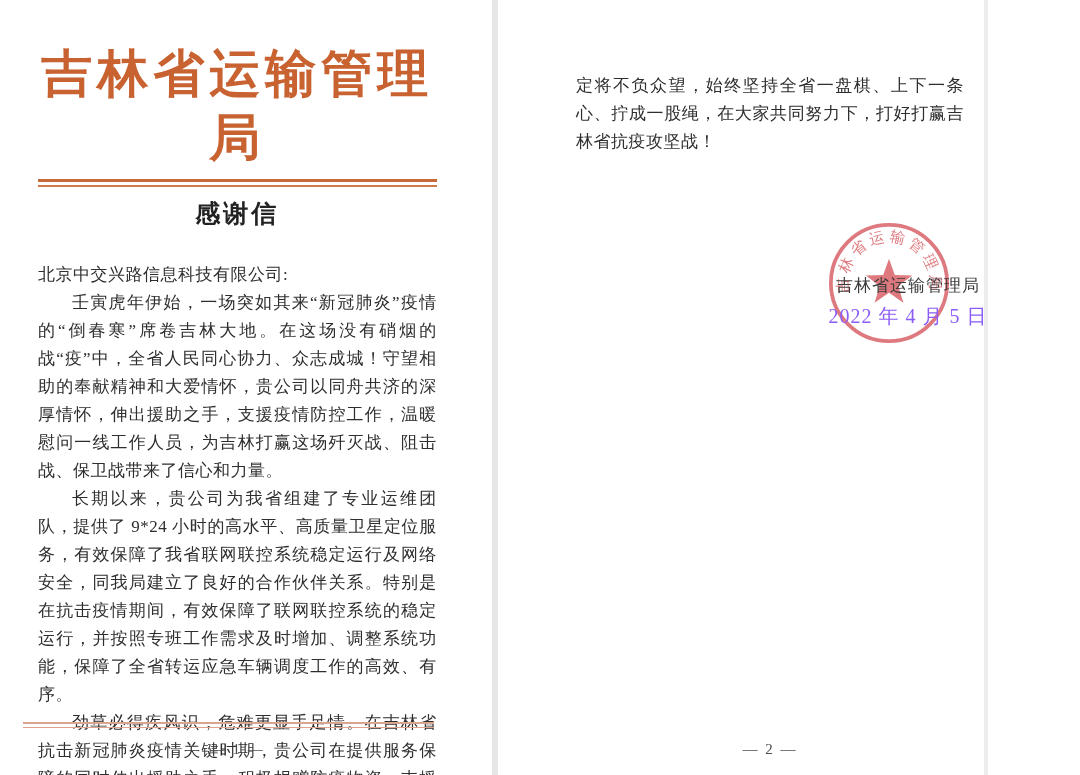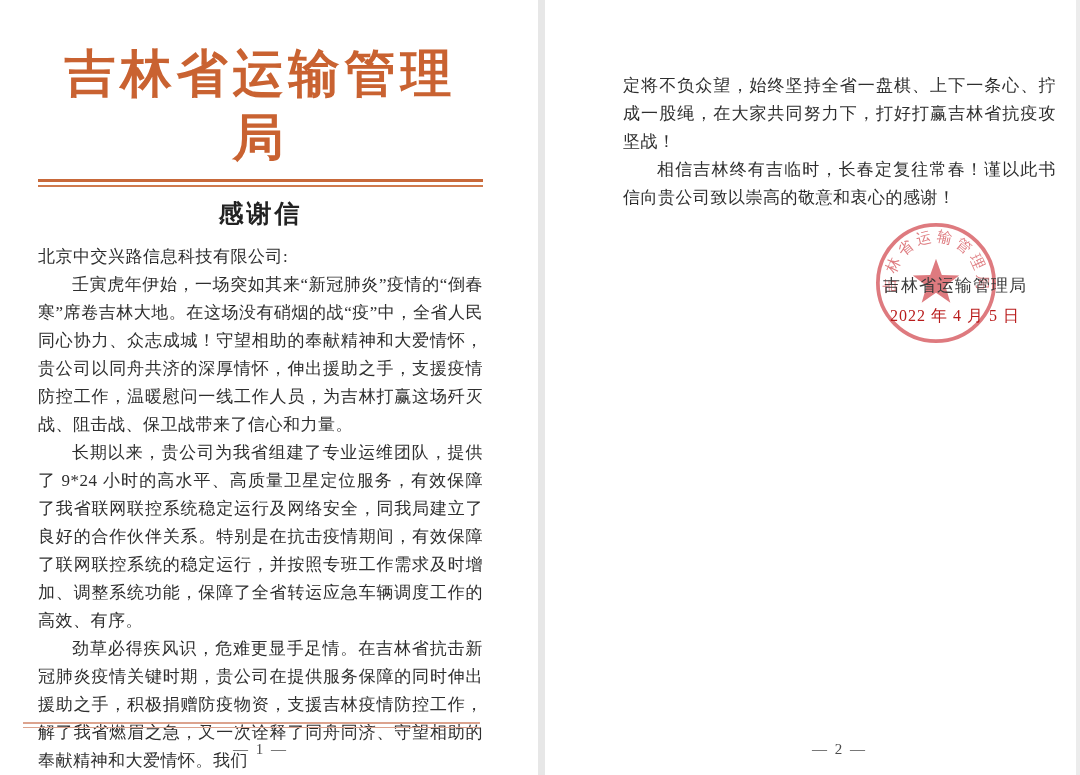--- a/index.html
+++ b/index.html
@@ -1,56 +1,56 @@
 <!DOCTYPE html>
 <html><head>
 <meta charset="utf-8">
 <style>
   * { margin: 0; padding: 0; box-sizing: border-box; }
   html, body { width: 1080px; height: 775px; background: #ffffff; overflow: hidden; }
   body { font-family: "Liberation Serif", "DejaVu Serif", serif; color: #2e2e2e; }
 
-  .sheet { display: flex; width: 1080px; height: 775px; background: #ffffff;
+  .sheet { display: flex; width: 988px; height: 775px; background: #ffffff;
            border-right: 4px solid #ececec; }
   .page { position: relative; height: 775px; background: #ffffff; }
   .page-left  { width: 538px; padding: 42px 55px 0 38px; }
   .divider    { width: 7px; height: 775px; background: #e7e7e7; }
   .page-right { width: 531px; padding: 72px 20px 0 78px; }
 
   
   .masthead { text-align: center; font-weight: 900; font-size: 51px;
               letter-spacing: 5px; line-height: 64px; color: #c96231;
               font-family: "Liberation Serif", "DejaVu Serif", serif; }
   .masthead-rule { margin-top: 9px; height: 8px;
                    border-top: 3px solid #c8693a; border-bottom: 2px solid #cf7a4d; }
   .letter-title { margin-top: 10px; text-align: center; font-size: 25px;
                   font-weight: bold; letter-spacing: 3px; color: #222; }
 
   
-  .salutation { margin-top: 13px; font-size: 17px; line-height: 28px;
+  .salutation { margin-top: 31px; font-size: 17px; line-height: 28px;
                 letter-spacing: 0.5px; }
   .body-text p { font-size: 17px; line-height: 28px; letter-spacing: 0.5px;
                  text-align: justify; text-indent: 2em; }
   .body-text p.noindent { text-indent: 0; }
 
   
   .footer-rule { position: absolute; left: 23px; right: 58px; top: 722px;
                  height: 6px; border-top: 2px solid #dca38e;
                  border-bottom: 1px solid #dca38e; }
   .page-num { position: absolute; bottom: 17px; font-size: 15px;
               letter-spacing: 2px; color: #4a4a4a; text-align: center; }
   .page-num.left-pn  { left: 38px;  right: 55px; }
   .page-num.right-pn { left: 78px;  right: 20px; }
 
   
   .sign-block { position: absolute; top: 272px; left: 310px; width: 200px;
                 text-align: center; z-index: 2; }
   .sign-name { font-size: 17px; letter-spacing: 1px; color: #3b3b3b;
                line-height: 28px; }
-  .sign-date { font-size: 16px; letter-spacing: 1px; color: #b91c1c;
+  .sign-date { font-size: 20px; letter-spacing: 1px; color: #8b5cf6;
                line-height: 28px; margin-top: 2px; }
   .seal { position: absolute; top: 208px; left: 316px; width: 150px;
           height: 150px; z-index: 1; opacity: 0.8; }
 </style>
 </head>
 <body>
 
 <div class="sheet">
 
   <div class="page page-left">
@@ -73,21 +73,20 @@
 
     <div class="page-num left-pn">— 1 —</div>
   </div>
 
   <div class="divider"></div>
 
   <div class="page page-right">
 
     <div class="body-text">
         <p class="noindent">定将不负众望，始终坚持全省一盘棋、上下一条心、拧成一股绳，在大家共同努力下，打好打赢吉林省抗疫攻坚战！</p>
-        <p>相信吉林终有吉临时，长春定复往常春！谨以此书信向贵公司致以崇高的敬意和衷心的感谢！</p>
       </div>
 
     <svg class="seal" viewBox="0 0 160 160">
       <circle cx="80" cy="80" r="62" fill="none" stroke="#d65a60" stroke-width="4"></circle>
       <polygon fill="#d65a60" points="80,54 86.2,71.5 104.7,72 90,83.2 95.3,101 80,90.5 64.7,101 70,83.2 55.3,72 73.8,71.5"></polygon>
       <path id="sealArc" d="M 38.7,95 A 44,44 0 1 1 121.3,95" fill="none"></path>
       <text font-size="16" fill="#d65a60" letter-spacing="4" font-family="Liberation Serif, DejaVu Serif, serif">
         <textPath href="#sealArc" startOffset="50%" text-anchor="middle">吉林省运输管理局</textPath>
       </text>
     </svg>

